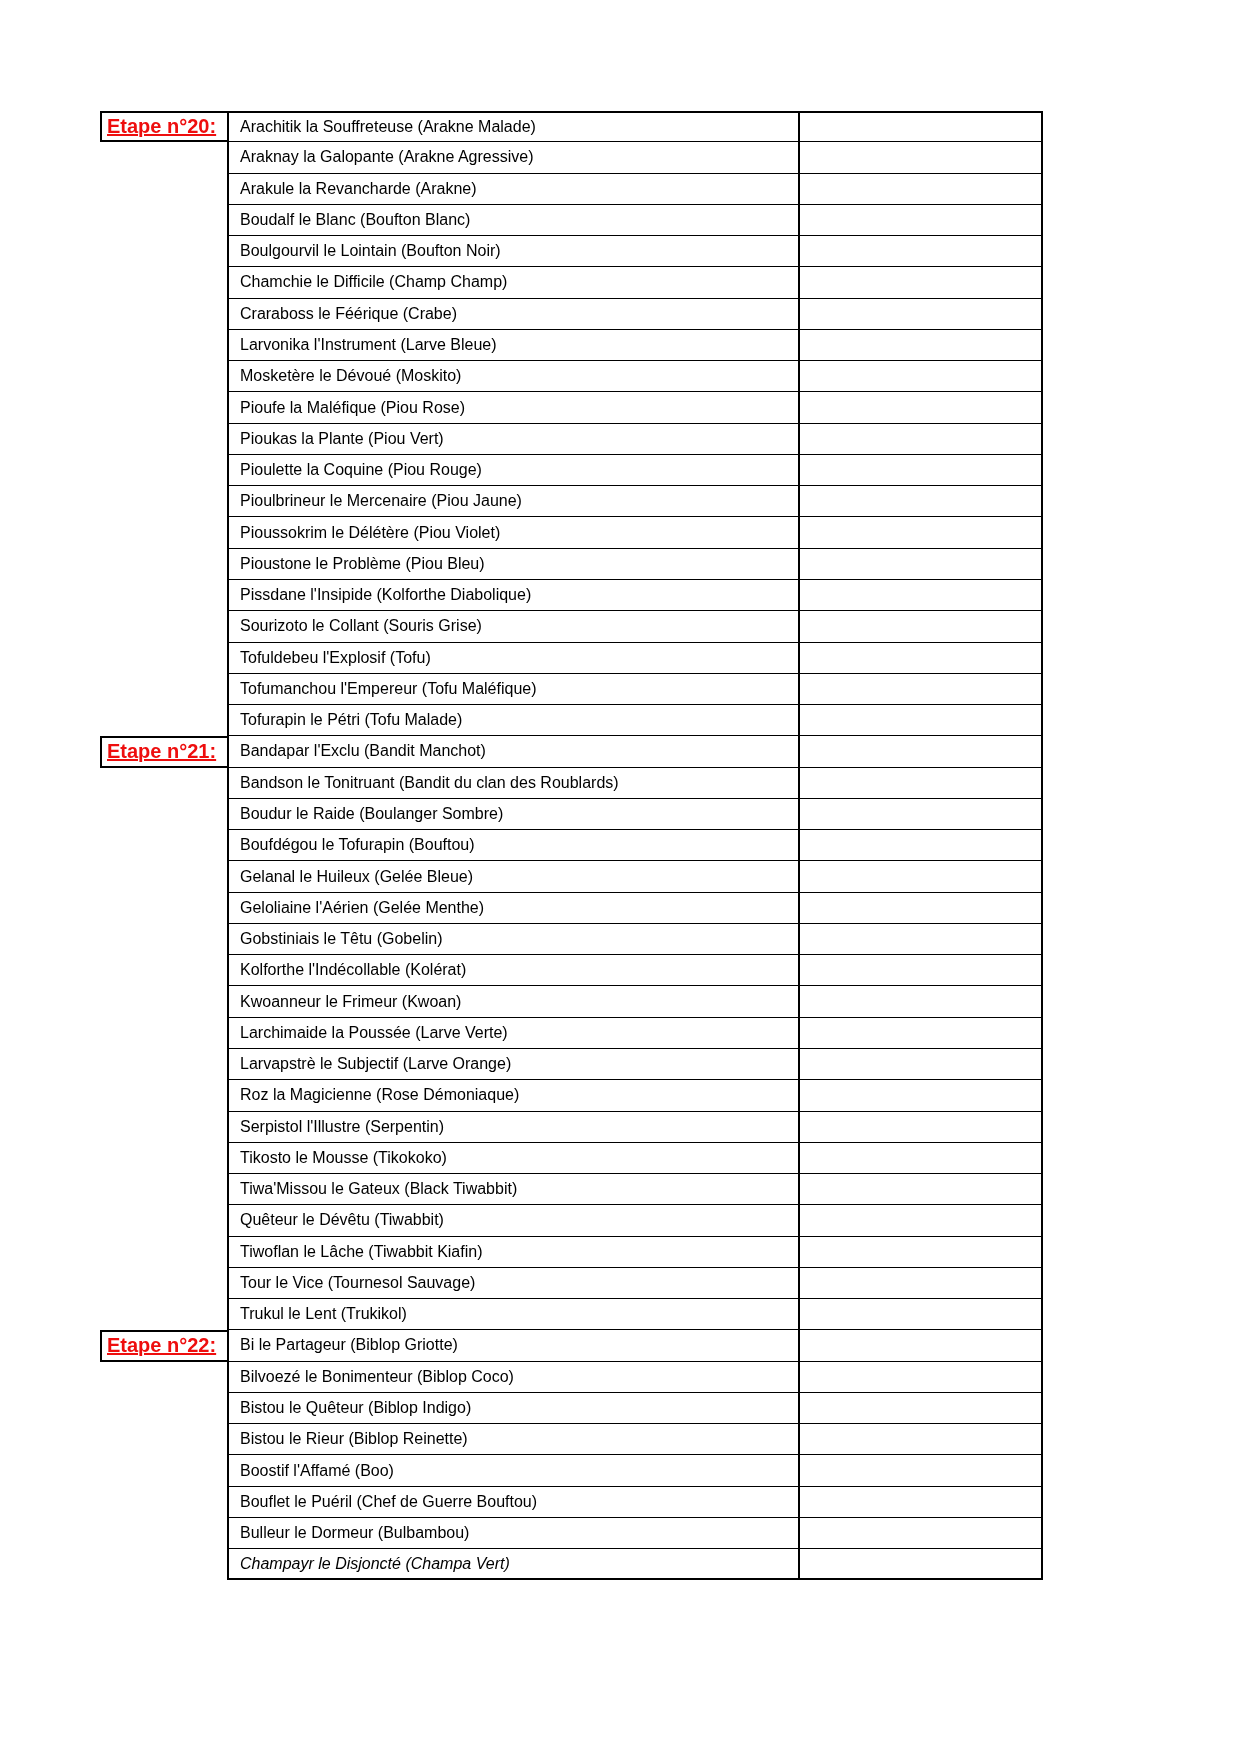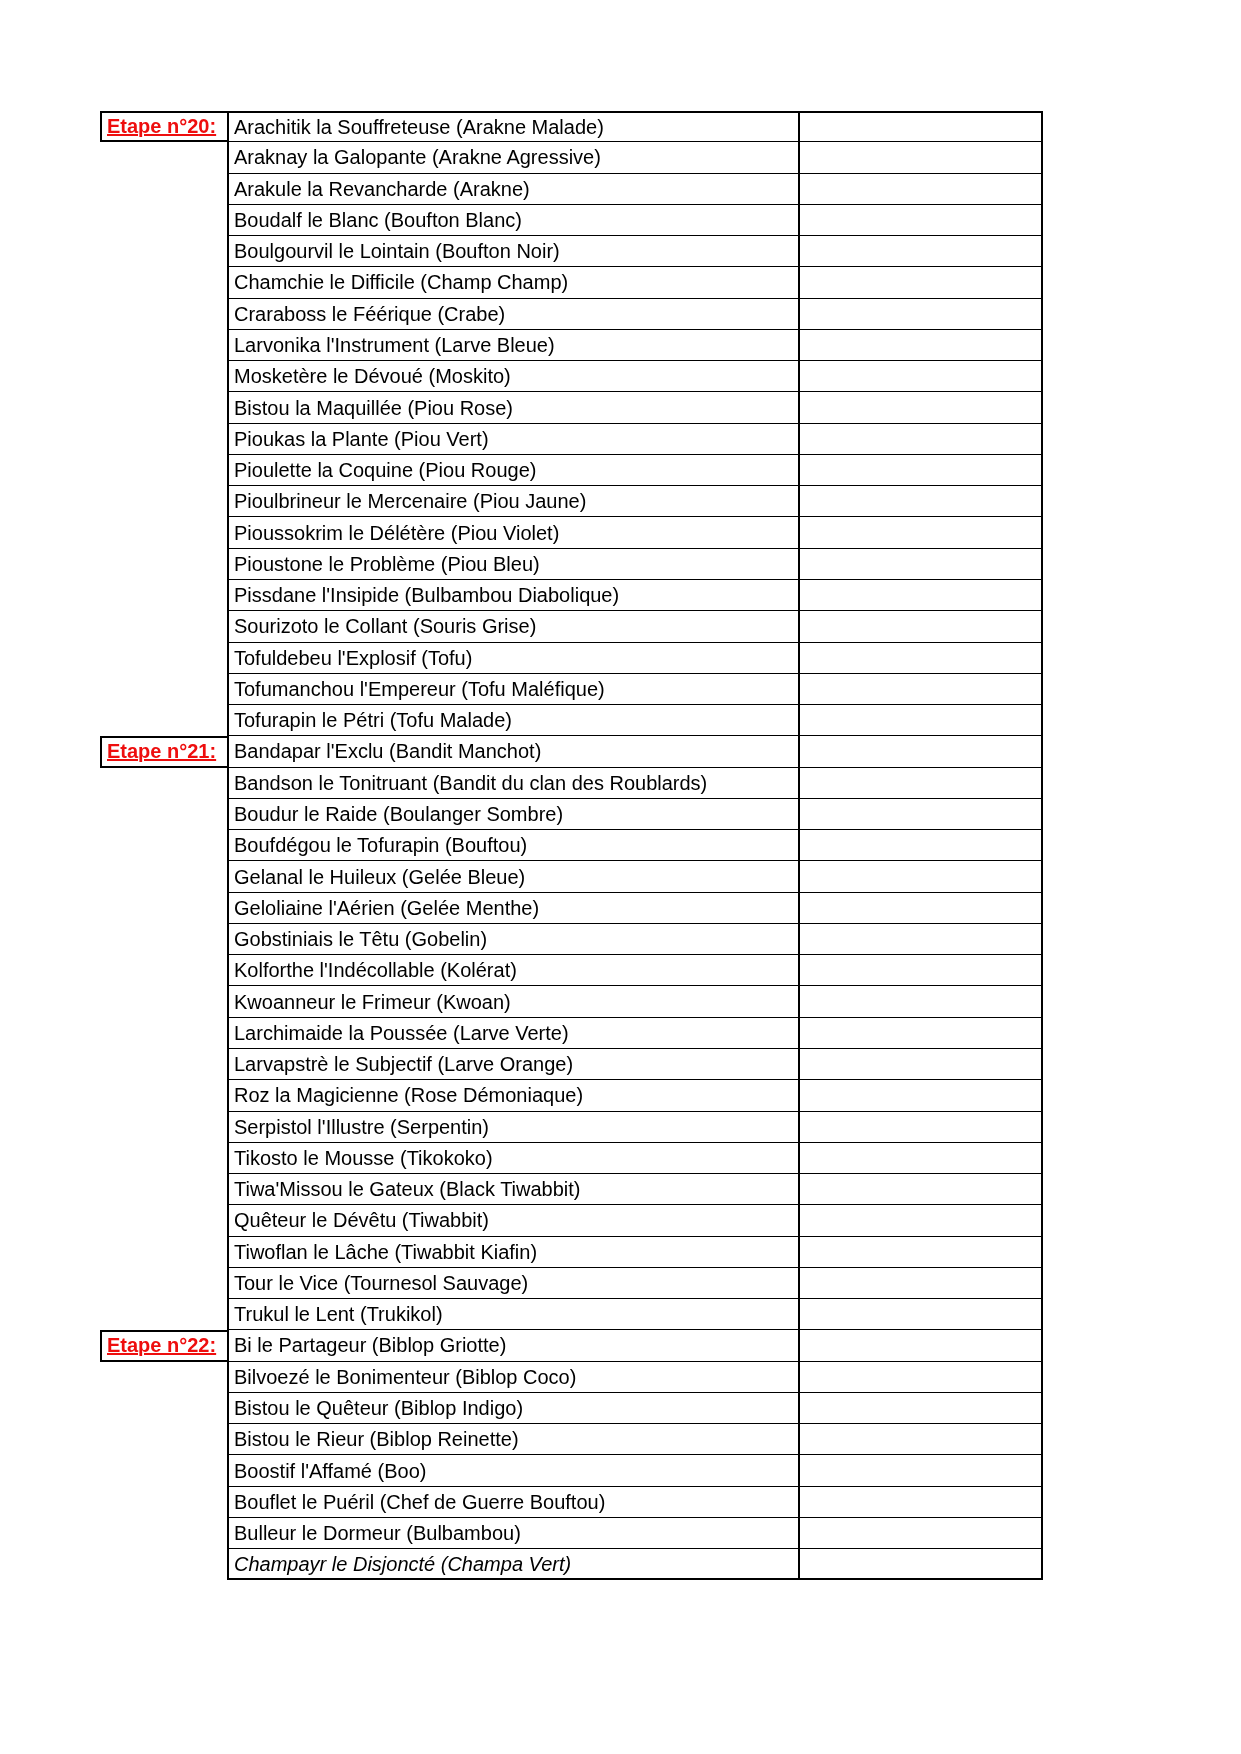--- a/index.html
+++ b/index.html
@@ -27,22 +27,22 @@
     box-sizing: border-box;
     position: relative;
   }
   .c2 {
     width: 571px;
     box-sizing: border-box;
     border-left: 2px solid var(--line-color, #000);
     border-bottom: 1px solid var(--line-color, #000);
     display: flex;
     align-items: center;
-    padding-left: 5px;
-    font-size: 20px;
+    padding-left: 11px;
+    font-size: 16px;
     line-height: 1;
     color: #000;
     white-space: nowrap;
     overflow: hidden;
   }
   .c3 {
     width: 245px;
     box-sizing: border-box;
     border-left: 2px solid var(--line-color, #000);
     border-right: 2px solid var(--line-color, #000);
@@ -137,21 +137,21 @@
       <div class="row">
     <div class="c1"></div>
     <div class="c2">
       <span class="name">Mosketère le Dévoué (Moskito)</span>
     </div>
     <div class="c3"></div>
   </div>
       <div class="row">
     <div class="c1"></div>
     <div class="c2">
-      <span class="name">Bistou la Maquillée (Piou Rose)</span>
+      <span class="name">Pioufe la Maléfique (Piou Rose)</span>
     </div>
     <div class="c3"></div>
   </div>
       <div class="row">
     <div class="c1"></div>
     <div class="c2">
       <span class="name">Pioukas la Plante (Piou Vert)</span>
     </div>
     <div class="c3"></div>
   </div>
@@ -179,21 +179,21 @@
       <div class="row">
     <div class="c1"></div>
     <div class="c2">
       <span class="name">Pioustone le Problème (Piou Bleu)</span>
     </div>
     <div class="c3"></div>
   </div>
       <div class="row">
     <div class="c1"></div>
     <div class="c2">
-      <span class="name">Pissdane l'Insipide (Bulbambou Diabolique)</span>
+      <span class="name">Pissdane l'Insipide (Kolforthe Diabolique)</span>
     </div>
     <div class="c3"></div>
   </div>
       <div class="row">
     <div class="c1"></div>
     <div class="c2">
       <span class="name">Sourizoto le Collant (Souris Grise)</span>
     </div>
     <div class="c3"></div>
   </div>

